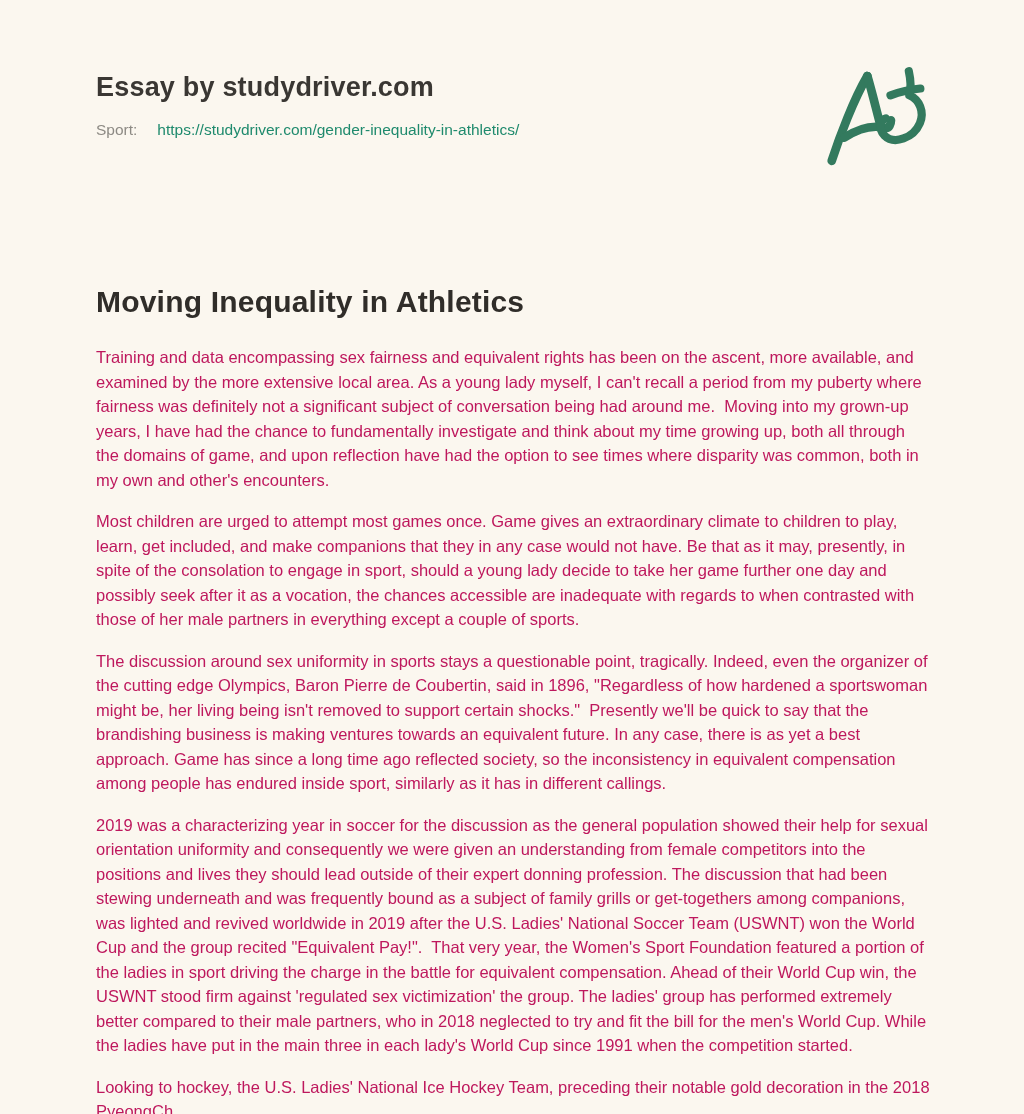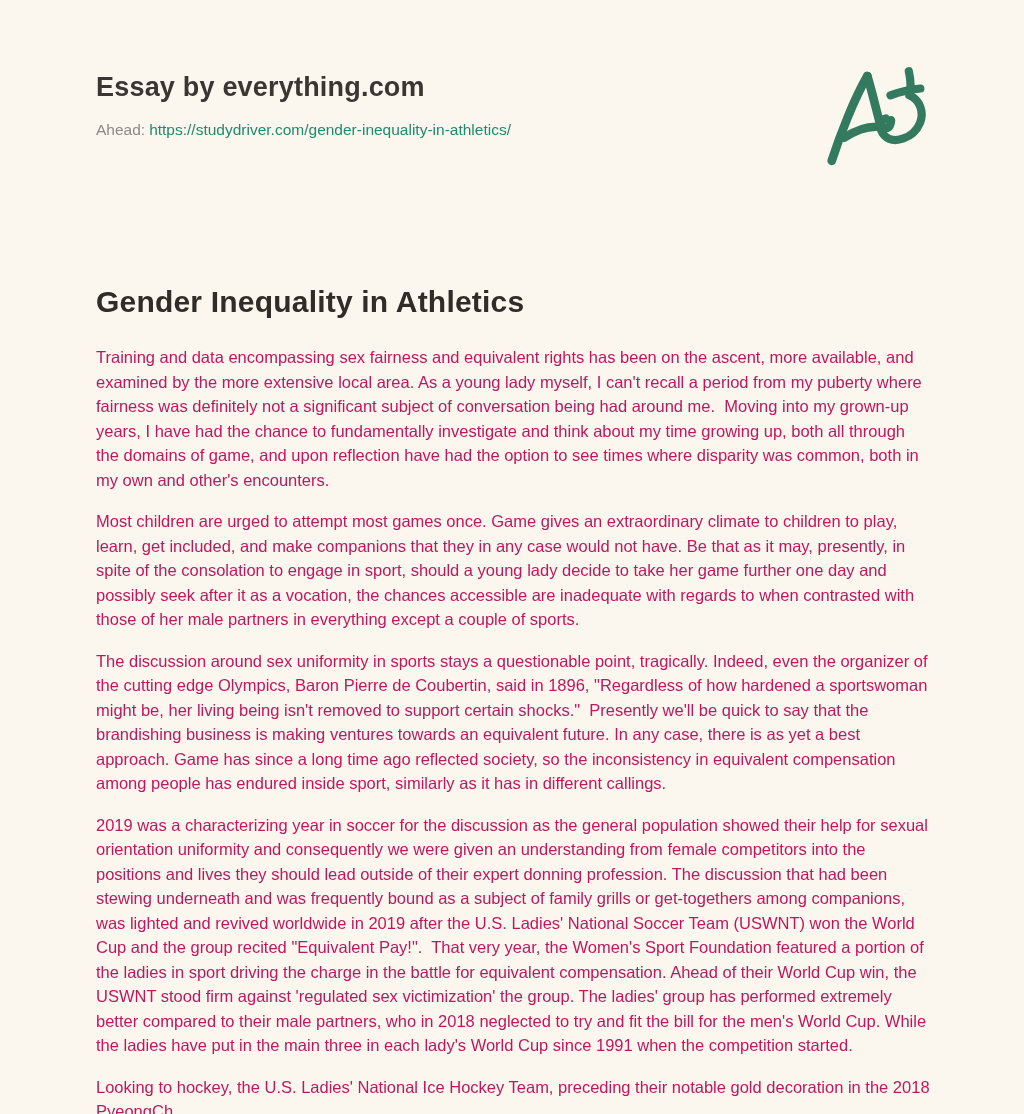--- a/index.html
+++ b/index.html
@@ -29,21 +29,21 @@
     margin: 0 0 17px 0;
     letter-spacing: 0.2px;
   }
   .source-line {
     font-size: 15.5px;
     line-height: 19px;
     color: #8d8a84;
   }
   .source-link {
     text-decoration: none;
-    margin-left: 4px;
+    margin-left: 20px;
   }
   .logo {
     width: 106px;
     height: 102px;
     flex: 0 0 auto;
     margin-top: -7px;
   }
   .essay-title {
     font-size: 30px;
     font-weight: 600;
@@ -60,40 +60,40 @@
     white-space: pre-wrap;
   }
 </style>
 </head>
 <body style="background: rgb(251, 247, 239);">
 
 <div class="page">
 
   <div class="header-row">
     <div>
-      <h1 class="brand-title">Essay by everything.com</h1>
+      <h1 class="brand-title">Essay by studydriver.com</h1>
       <div class="source-line">
-        <span>Ahead:</span><a class="source-link" href="#" style="color: rgb(31, 138, 109);">https://studydriver.com/gender-inequality-in-athletics/</a>
+        <span>Sport:</span><a class="source-link" href="#" style="color: rgb(31, 138, 109);">https://studydriver.com/gender-inequality-in-athletics/</a>
       </div>
     </div>
 
     <div class="logo">
       <svg viewBox="0 0 110 105" width="106" height="102" fill="none" stroke-linecap="round" stroke-linejoin="round">
         <g>
           <path d="M8 99 C 16 74, 31 35, 45 11" stroke-width="9" stroke="#337a5e"></path>
           <path d="M45 11 C 50 28, 54 45, 58 60" stroke-width="9" stroke="#337a5e"></path>
           <path d="M21 75 C 38 64, 53 62, 64 65 C 67.5 65.5, 69.5 61, 69.5 57" stroke-width="9" stroke="#337a5e"></path>
           <path d="M69 31 C 80 27, 90 25, 100 24" stroke-width="8.5" stroke="#337a5e"></path>
           <path d="M88 6 C 90 15, 90.5 24, 88.5 31 C 99 35.5, 104.5 48, 99.5 60 C 93 75, 73 83, 62.5 72.5 C 56 65.5, 58.5 56.5, 64 55" stroke-width="8.5" stroke="#337a5e"></path>
         </g>
       </svg>
     </div>
   </div>
 
-  <h2 class="essay-title">Gender Inequality in Athletics</h2>
+  <h2 class="essay-title">Moving Inequality in Athletics</h2>
 
   <div class="essay-body">
       <p>Training and data encompassing sex fairness and equivalent rights has been on the ascent, more available, and examined by the more extensive local area. As a young lady myself, I can't recall a period from my puberty where fairness was definitely not a significant subject of conversation being had around me.  Moving into my grown-up years, I have had the chance to fundamentally investigate and think about my time growing up, both all through the domains of game, and upon reflection have had the option to see times where disparity was common, both in my own and other's encounters.</p>
       <p>Most children are urged to attempt most games once. Game gives an extraordinary climate to children to play, learn, get included, and make companions that they in any case would not have. Be that as it may, presently, in spite of the consolation to engage in sport, should a young lady decide to take her game further one day and possibly seek after it as a vocation, the chances accessible are inadequate with regards to when contrasted with those of her male partners in everything except a couple of sports.</p>
       <p>The discussion around sex uniformity in sports stays a questionable point, tragically. Indeed, even the organizer of the cutting edge Olympics, Baron Pierre de Coubertin, said in 1896, "Regardless of how hardened a sportswoman might be, her living being isn't removed to support certain shocks."  Presently we'll be quick to say that the brandishing business is making ventures towards an equivalent future. In any case, there is as yet a best approach. Game has since a long time ago reflected society, so the inconsistency in equivalent compensation among people has endured inside sport, similarly as it has in different callings.</p>
       <p>2019 was a characterizing year in soccer for the discussion as the general population showed their help for sexual orientation uniformity and consequently we were given an understanding from female competitors into the positions and lives they should lead outside of their expert donning profession. The discussion that had been stewing underneath and was frequently bound as a subject of family grills or get-togethers among companions, was lighted and revived worldwide in 2019 after the U.S. Ladies' National Soccer Team (USWNT) won the World Cup and the group recited "Equivalent Pay!".  That very year, the Women's Sport Foundation featured a portion of the ladies in sport driving the charge in the battle for equivalent compensation. Ahead of their World Cup win, the USWNT stood firm against 'regulated sex victimization' the group. The ladies' group has performed extremely better compared to their male partners, who in 2018 neglected to try and fit the bill for the men's World Cup. While the ladies have put in the main three in each lady's World Cup since 1991 when the competition started.</p>
       <p>Looking to hockey, the U.S. Ladies' National Ice Hockey Team, preceding their notable gold decoration in the 2018 PyeongCh</p>
     </div>
 
 </div>

